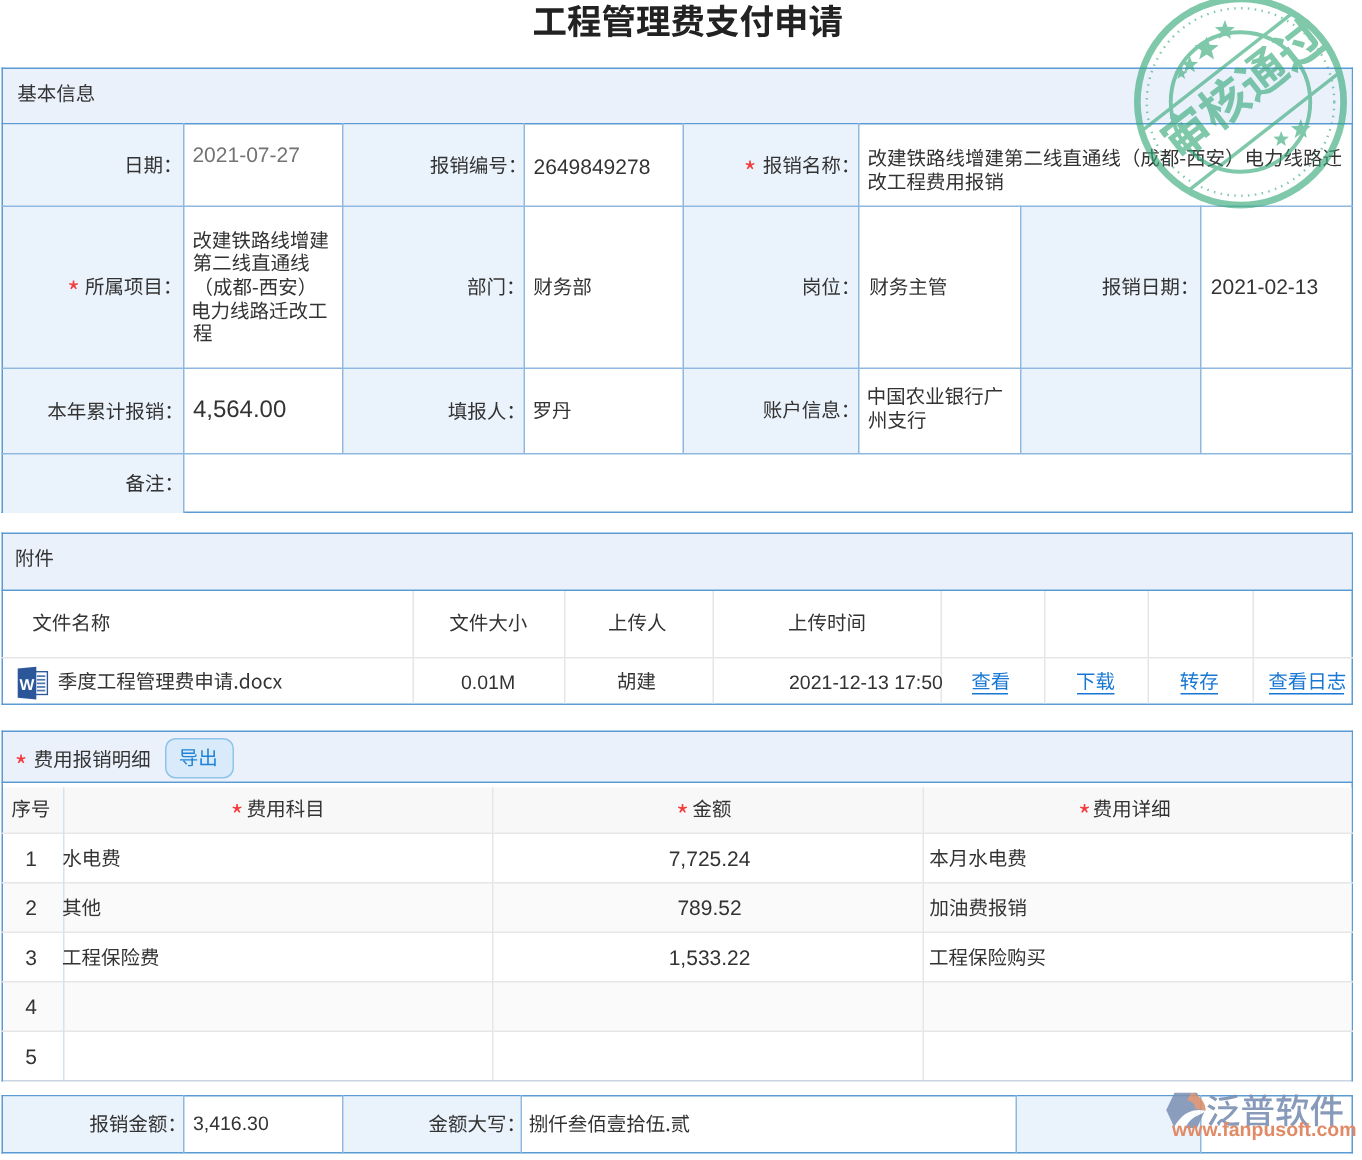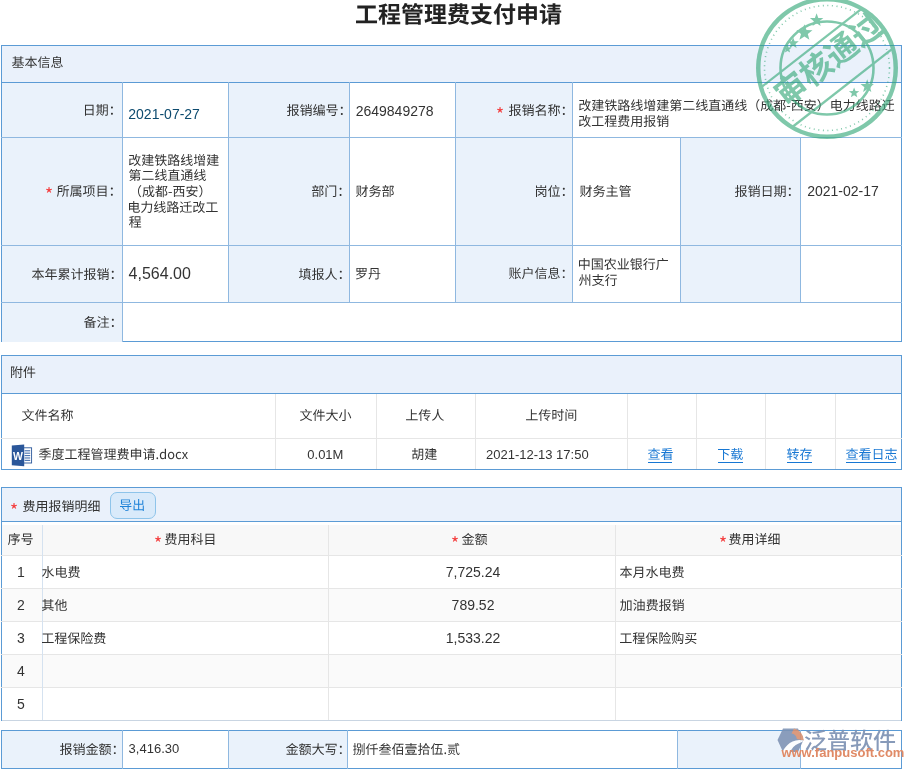--- a/index.html
+++ b/index.html
@@ -168,40 +168,40 @@
     <div style="position:absolute;left:1.0px;top:137.0px;width:900.5px;height:1.0px;background:#8fb8e0"></div>
     <div style="position:absolute;left:1.0px;top:245.0px;width:900.5px;height:1.0px;background:#8fb8e0"></div>
     <div style="position:absolute;left:1.0px;top:302.0px;width:900.5px;height:1.0px;background:#8fb8e0"></div>
     <div style="position:absolute;left:121.5px;top:82.0px;width:1.0px;height:260.0px;background:#8fb8e0"></div>
     <div style="position:absolute;left:228.0px;top:82.0px;width:1.0px;height:220.0px;background:#8fb8e0"></div>
     <div style="position:absolute;left:348.5px;top:82.0px;width:1.0px;height:220.0px;background:#8fb8e0"></div>
     <div style="position:absolute;left:455.0px;top:82.0px;width:1.0px;height:220.0px;background:#8fb8e0"></div>
     <div style="position:absolute;left:571.5px;top:82.0px;width:1.0px;height:220.0px;background:#8fb8e0"></div>
     <div style="position:absolute;left:680.0px;top:137.0px;width:1.0px;height:165.0px;background:#8fb8e0"></div>
     <div style="position:absolute;left:799.5px;top:137.0px;width:1.0px;height:165.0px;background:#8fb8e0"></div>
-    <div style="position:absolute;left:128.3px;top:107px;font-size:14px;line-height:14px;color:#0c4a6e;white-space:pre">2021-07-27</div>
+    <div style="position:absolute;left:128.3px;top:96px;font-size:14px;line-height:14px;color:#737373;white-space:pre">2021-07-27</div>
     <div style="position:absolute;left:355.7px;top:103.55px;font-size:14px;line-height:14px;color:#333333;white-space:pre">2649849278</div>
-    <div style="position:absolute;left:807.2px;top:184.25px;font-size:14px;line-height:14px;color:#333333;white-space:pre">2021-02-17</div>
+    <div style="position:absolute;left:807.2px;top:184.25px;font-size:14px;line-height:14px;color:#333333;white-space:pre">2021-02-13</div>
     <div style="position:absolute;left:128.6px;top:266.75px;font-size:16px;line-height:14px;color:#333333;white-space:pre">4,564.00</div>
     <div style="position:absolute;left:1.0px;top:355.0px;width:900.5px;height:1.0px;background:#5b9bd5"></div>
     <div style="position:absolute;left:1.0px;top:469.3px;width:900.5px;height:1.0px;background:#5b9bd5"></div>
     <div style="position:absolute;left:1.0px;top:355.0px;width:1.0px;height:115.3px;background:#5b9bd5"></div>
     <div style="position:absolute;left:900.5px;top:355.0px;width:1.0px;height:115.3px;background:#5b9bd5"></div>
     <div style="position:absolute;left:2.0px;top:356.0px;width:898.5px;height:36.6px;background:#eaf1fb"></div>
     <div style="position:absolute;left:1.0px;top:392.6px;width:900.5px;height:1.0px;background:#5b9bd5"></div>
     <div style="position:absolute;left:1.0px;top:438.2px;width:900.5px;height:1.0px;background:#e6e6e6"></div>
     <div style="position:absolute;left:275.3px;top:393.6px;width:1.0px;height:75.7px;background:#e6e6e6"></div>
     <div style="position:absolute;left:375.5px;top:393.6px;width:1.0px;height:75.7px;background:#e6e6e6"></div>
     <div style="position:absolute;left:475.0px;top:393.6px;width:1.0px;height:75.7px;background:#e6e6e6"></div>
     <div style="position:absolute;left:626.8px;top:393.6px;width:1.0px;height:75.7px;background:#e6e6e6"></div>
     <div style="position:absolute;left:695.5px;top:393.6px;width:1.0px;height:75.7px;background:#e6e6e6"></div>
     <div style="position:absolute;left:765.3px;top:393.6px;width:1.0px;height:75.7px;background:#e6e6e6"></div>
     <div style="position:absolute;left:835.0px;top:393.6px;width:1.0px;height:75.7px;background:#e6e6e6"></div>
     <div style="position:absolute;left:307.3px;top:447.53px;font-size:13px;line-height:13px;color:#333333;white-space:pre">0.01M</div>
-    <div style="position:absolute;left:486px;top:447.53px;font-size:13px;line-height:13px;color:#333333;white-space:pre">2021-12-13 17:50</div>
+    <div style="position:absolute;left:526px;top:447.53px;font-size:13px;line-height:13px;color:#333333;white-space:pre">2021-12-13 17:50</div>
     <div style="position:absolute;left:647.7px;top:462.0px;width:24.8px;height:1.0px;background:#1777d3"></div>
     <div style="position:absolute;left:718.0px;top:462.0px;width:24.8px;height:1.0px;background:#1777d3"></div>
     <div style="position:absolute;left:786.8px;top:462.0px;width:24.9px;height:1.0px;background:#1777d3"></div>
     <div style="position:absolute;left:845.6px;top:462.0px;width:50.8px;height:1.0px;background:#1777d3"></div>
     <svg style="position:absolute;left:11px;top:444px" width="22" height="23" viewBox="0 0 22 23">
 <rect x="12" y="3.8" width="8.6" height="15.2" fill="#ffffff" stroke="#2b579a" stroke-width="0.9"></rect>
 <rect x="13.6" y="6.2" width="5.6" height="1.15" fill="#4d76b2"></rect>
       <rect x="13.6" y="8.6" width="5.6" height="1.15" fill="#4d76b2"></rect>
       <rect x="13.6" y="11" width="5.6" height="1.15" fill="#4d76b2"></rect>
       <rect x="13.6" y="13.4" width="5.6" height="1.15" fill="#4d76b2"></rect>

